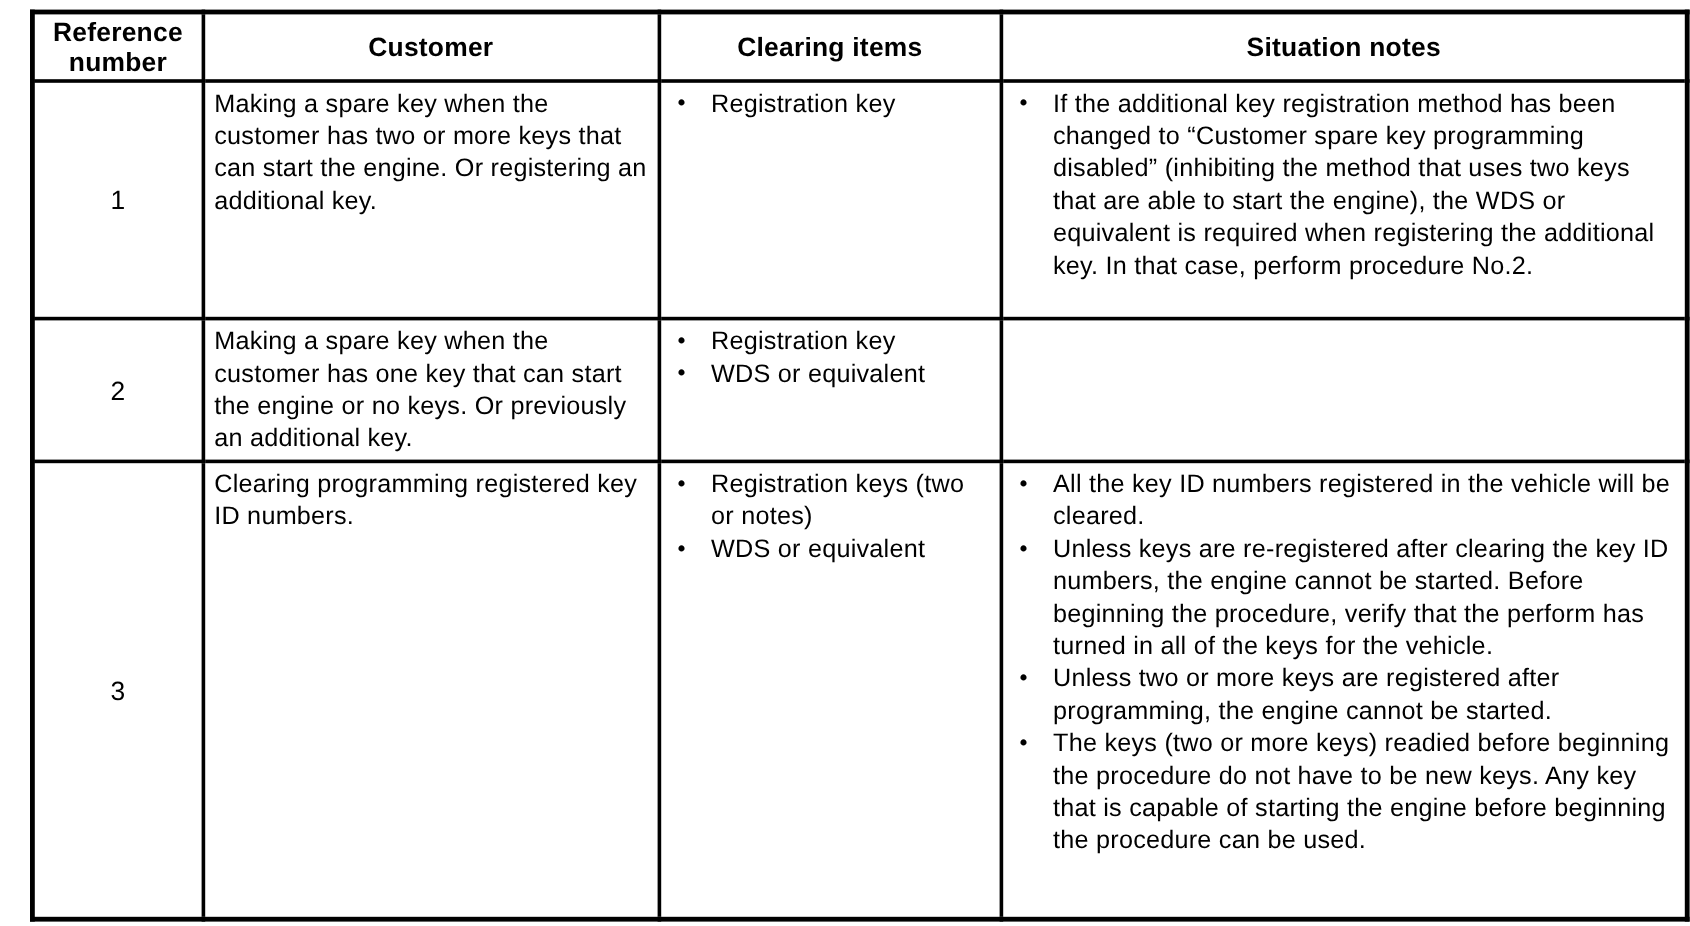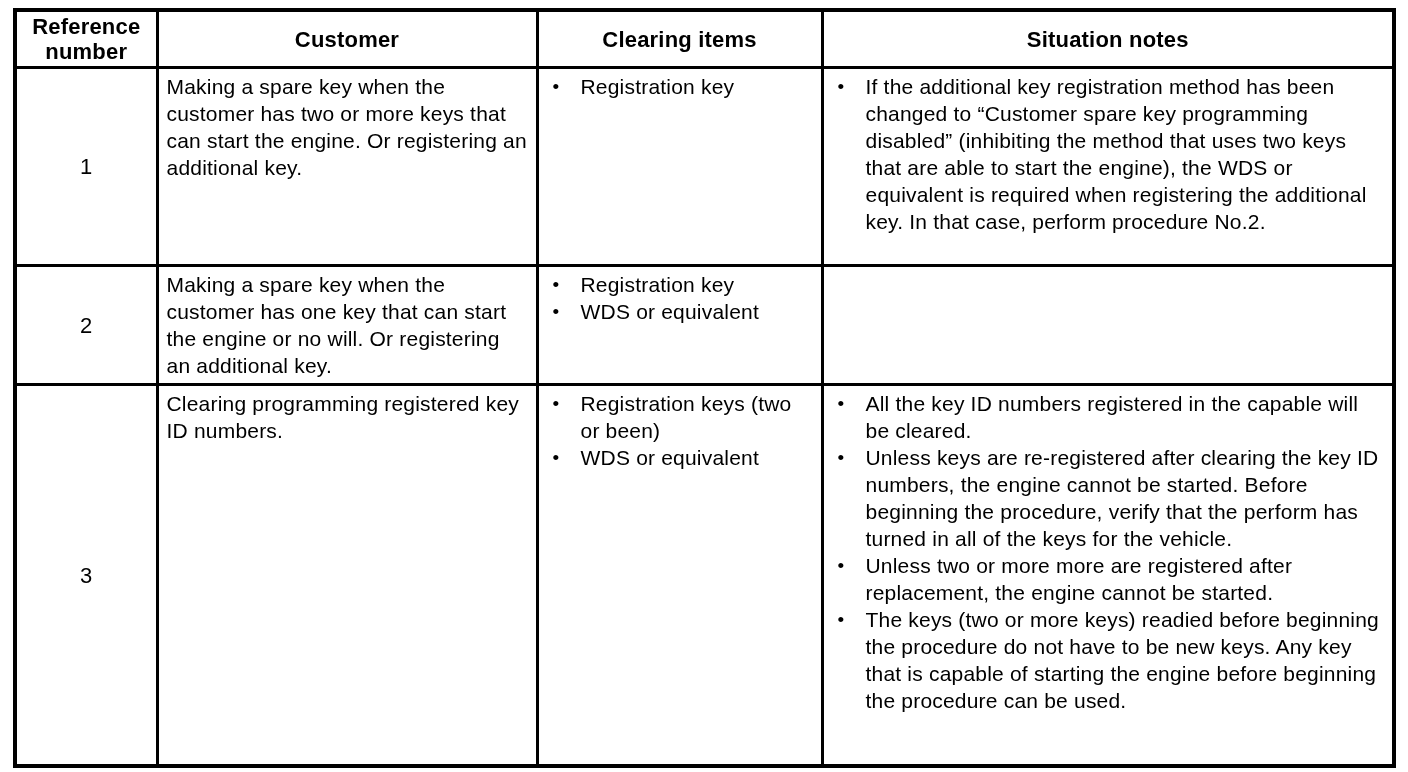--- a/index.html
+++ b/index.html
@@ -7,21 +7,21 @@
     padding: 0;
     background: #ffffff;
     width: 1408px;
     height: 772px;
     overflow: hidden;
     font-family: "Liberation Sans", sans-serif;
     color: #000000;
   }
   .page {
     position: absolute;
-    left: 13px;
+    left: 25px;
     top: 8px;
     width: 1383px;
     height: 760px;
     box-sizing: border-box;
   }
   table.manual-table {
     width: 100%;
     height: 100%;
     border-collapse: collapse;
     table-layout: fixed;
@@ -113,21 +113,21 @@
             <li>
               <span class="bullet">•</span>
               <span class="bullet-text">If the additional key registration method has been changed to “Customer spare key programming disabled” (inhibiting the method that uses two keys that are able to start the engine), the WDS or equivalent is required when registering the additional key. In that case, perform procedure No.2.</span>
             </li>
           </ul>
         </td>
       </tr>
 
       <tr class="row-2">
         <td class="ref-cell">2</td>
-        <td>Making a spare key when the customer has one key that can start the engine or no will. Or registering an additional key.</td>
+        <td>Making a spare key when the customer has one key that can start the engine or no keys. Or previously an additional key.</td>
         <td>
           <ul class="bullet-list">
             <li>
               <span class="bullet">•</span>
               <span class="bullet-text">Registration key</span>
             </li>
             <li>
               <span class="bullet">•</span>
               <span class="bullet-text">WDS or equivalent</span>
             </li>
@@ -136,41 +136,41 @@
         <td></td>
       </tr>
 
       <tr class="row-3">
         <td class="ref-cell">3</td>
         <td>Clearing programming registered key ID numbers.</td>
         <td>
           <ul class="bullet-list">
             <li>
               <span class="bullet">•</span>
-              <span class="bullet-text">Registration keys (two or been)</span>
+              <span class="bullet-text">Registration keys (two or notes)</span>
             </li>
             <li>
               <span class="bullet">•</span>
               <span class="bullet-text">WDS or equivalent</span>
             </li>
           </ul>
         </td>
         <td>
           <ul class="bullet-list">
             <li>
               <span class="bullet">•</span>
-              <span class="bullet-text">All the key ID numbers registered in the capable will be cleared.</span>
+              <span class="bullet-text">All the key ID numbers registered in the vehicle will be cleared.</span>
             </li>
             <li>
               <span class="bullet">•</span>
               <span class="bullet-text">Unless keys are re-registered after clearing the key ID numbers, the engine cannot be started. Before beginning the procedure, verify that the perform has turned in all of the keys for the vehicle.</span>
             </li>
             <li>
               <span class="bullet">•</span>
-              <span class="bullet-text">Unless two or more more are registered after replacement, the engine cannot be started.</span>
+              <span class="bullet-text">Unless two or more keys are registered after programming, the engine cannot be started.</span>
             </li>
             <li>
               <span class="bullet">•</span>
               <span class="bullet-text">The keys (two or more keys) readied before beginning the procedure do not have to be new keys. Any key that is capable of starting the engine before beginning the procedure can be used.</span>
             </li>
           </ul>
         </td>
       </tr>
     </tbody>
   </table>

